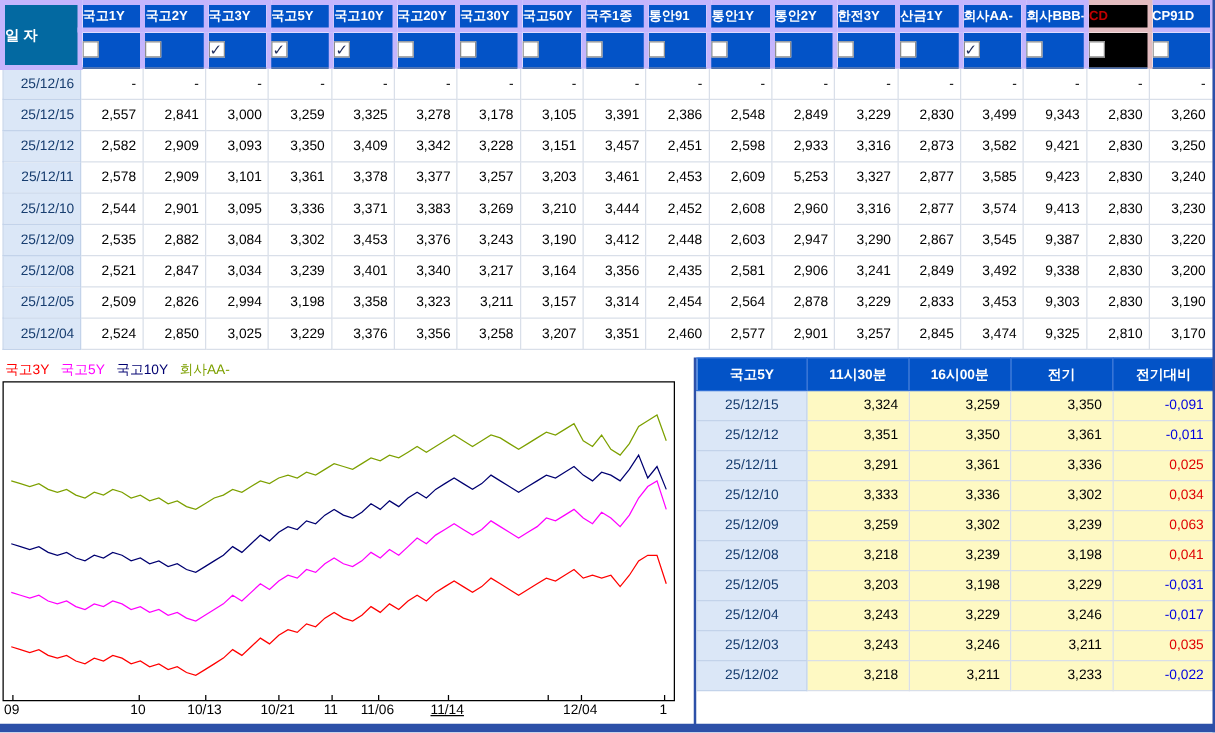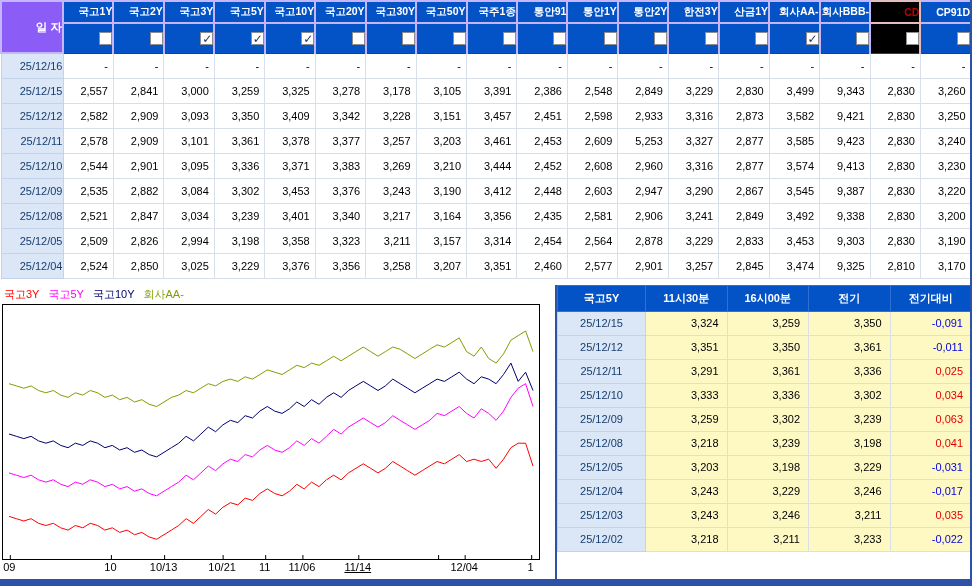--- a/index.html
+++ b/index.html
@@ -6,39 +6,39 @@
   html,body { width: 972px; height: 586px; overflow: hidden; }
   body {
     font-family: "Liberation Sans", "DejaVu Sans", sans-serif;
     background: #ffffff; position: relative;
   }
   
   table { border-collapse: collapse; table-layout: fixed; }
   #rates-table { width: 972px; }
   #rates-table th {
     background: #0353c7; color: #fff; font-size: 10.5px; font-weight: bold;
-    text-align: right; border: 2px solid #c4b5fd; overflow: hidden; white-space: nowrap;
+    text-align: left; border: 4px solid #c4b5fd; overflow: hidden; white-space: nowrap;
     padding: 0;
   }
   #rates-table tr#head-labels th { height: 22px; }
   #rates-table tr#head-checks th { height: 30px; border-bottom: 1px solid #16418f; }
-  #rates-table th.date-head { background: #8b5cf6; font-size: 11.5px; }
+  #rates-table th.date-head { background: #0369a1; font-size: 11.5px; }
   #rates-table th.pink { background: #000000; color: #c00000; border-color: #e3bcc0; }
   .cb {
     display: inline-block; width: 13px; height: 13px; background: #fff;
     border: 1px solid #8d8d8d; font-size: 12px; line-height: 12px; color: #1d2a5a;
     vertical-align: middle; cursor: pointer;
   }
   #rates-table td {
     height: 25px; font-size: 11px; color: #000; background: #fff;
     text-align: right; padding-right: 5px; border: 1px solid #d9dfe9;
     overflow: hidden; white-space: nowrap;
   }
   #rates-table td.date {
-    background: #dbe7f7; color: #173d6f; padding-right: 0;
+    background: #dbe7f7; color: #173d6f; text-align: center; padding-right: 0;
     border-color: #c3d3ea;
     padding-left: 10px;
   }
   
   .bottom { display: flex; margin-top: 6px; height: 296px; }
   .chart-panel { width: 555px; padding: 2px 0 0 2px; position: relative; }
   .legend { height: 17px; font-size: 11px; padding-left: 2px; white-space: nowrap; }
   .legend span { margin-right: 9px; font-weight: normal; }
   .plot-wrap { position: relative; width: 538px; }
   #chart-svg { border: 1px solid #000; background: #fff; display: block; }

